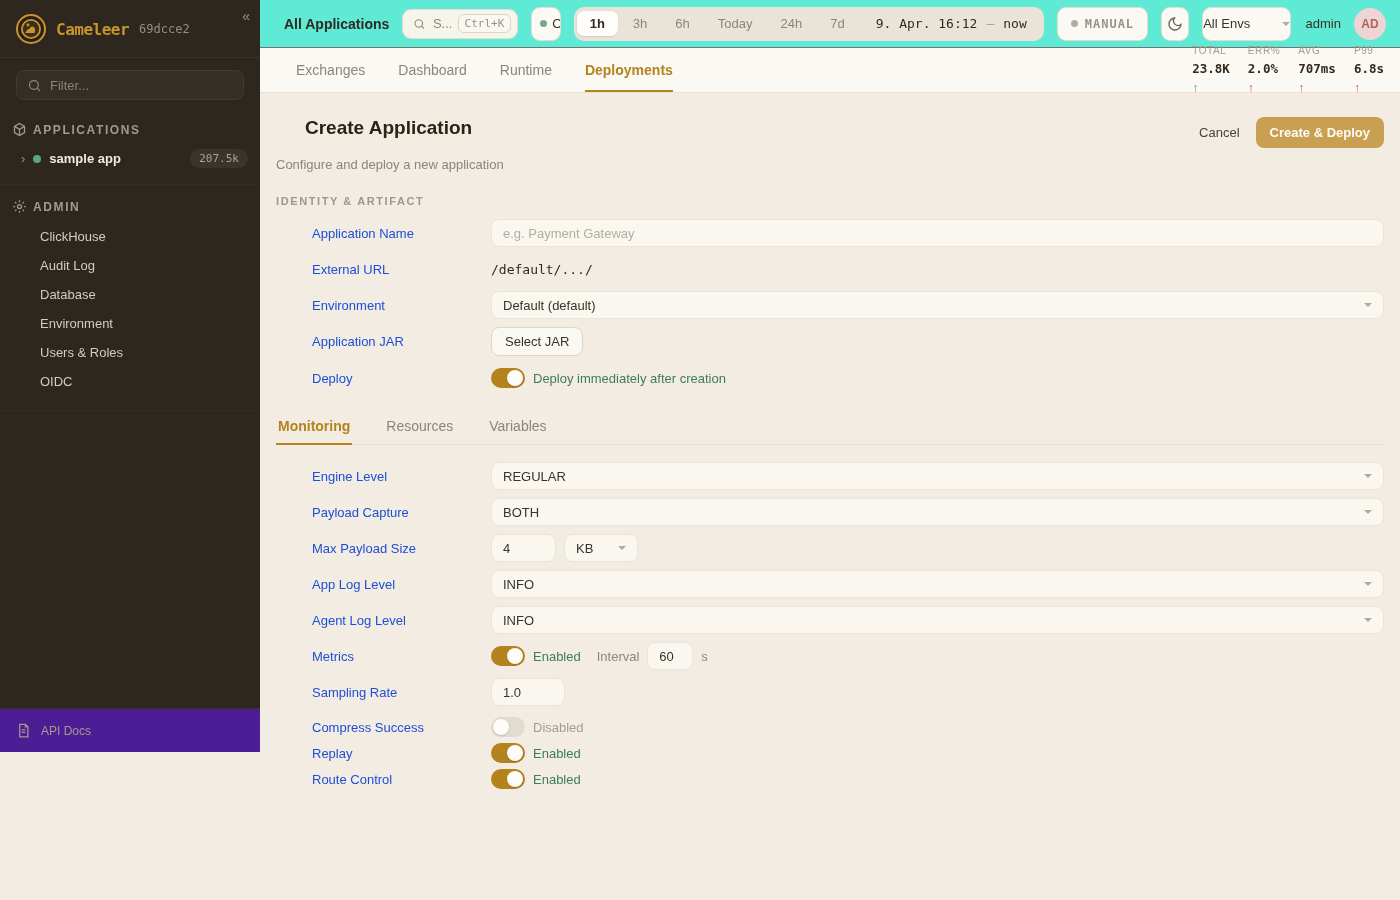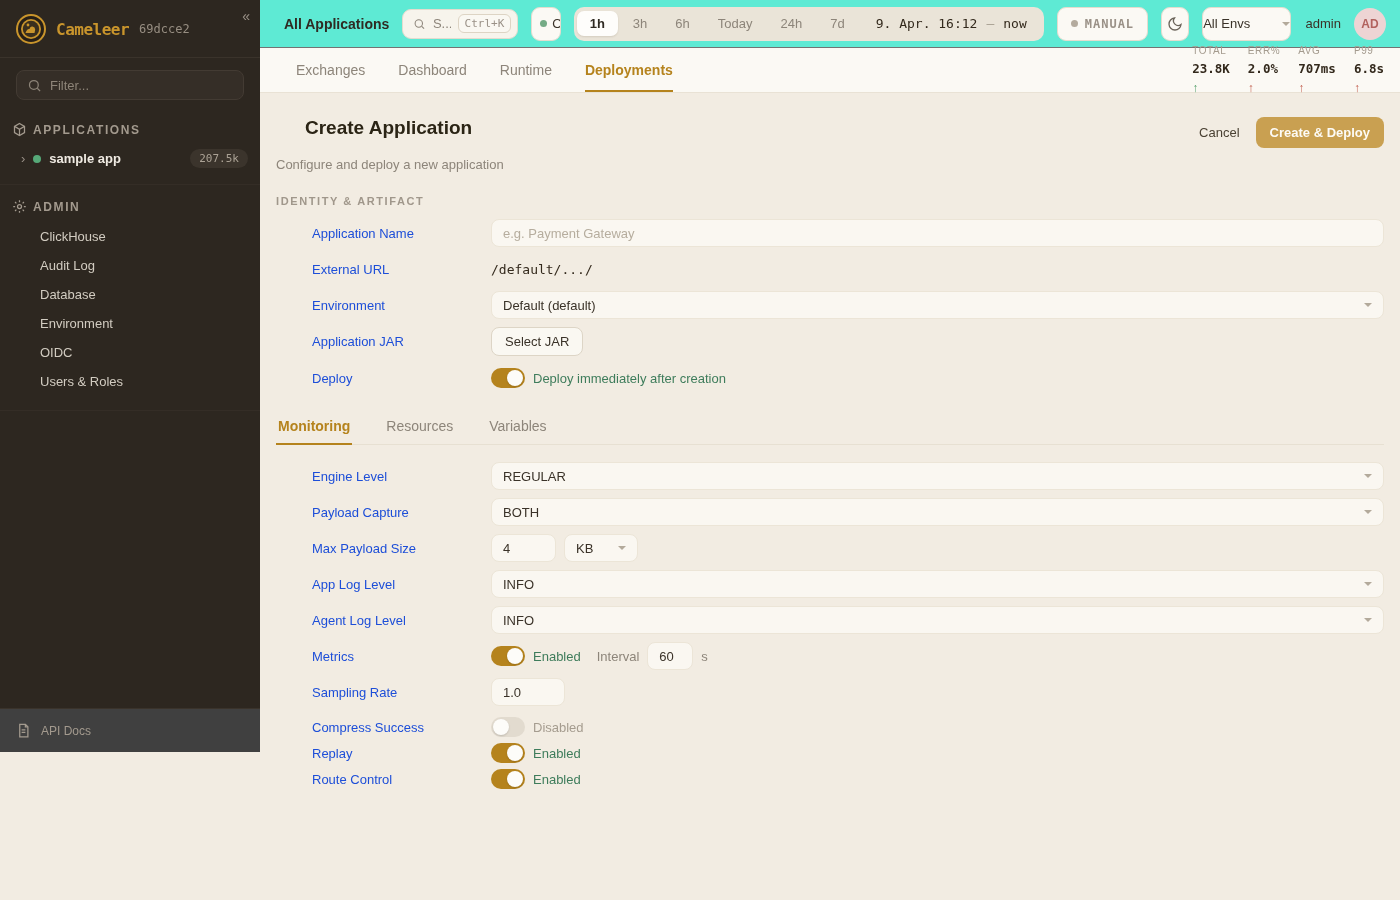--- a/index.html
+++ b/index.html
@@ -63,21 +63,21 @@
     font-family:"DejaVu Sans Mono", monospace; font-size:11px;
     padding:3px 9px; border-radius:10px;
   }
   .admin-list { padding:2px 0 14px; border-bottom:1px solid #342d26; }
   .admin-item {
     padding:7px 12px 7px 40px; font-size:13px; color:#d2ccc1; cursor:pointer;
   }
   .sb-footer {
     margin-top:auto; border-top:1px solid #3a332b;
     padding:14px 16px; display:flex; align-items:center; gap:10px;
-    color:#a39a8e; font-size:12px; background:#404040;
+    color:#a39a8e; font-size:12px; background:#4c1d95;
   }
   .sb-icon { width:15px; height:15px; flex:none; }
 
   
   .main { flex:1; display:flex; flex-direction:column; min-width:0; }
 
   .topbar {
     height:48px; background:#5eead4; border-bottom:1px solid #737373;
     display:flex; align-items:center; gap:13px; padding:0 14px 0 24px;
   }
@@ -260,22 +260,22 @@
         <path d="M12 2v3M12 19v3M2 12h3M19 12h3M4.9 4.9l2.1 2.1M17 17l2.1 2.1M19.1 4.9L17 7M7 17l-2.1 2.1"></path>
       </svg>
     <span>ADMIN</span>
   </div>
 
   <nav class="admin-list">
     <div class="admin-item">ClickHouse</div>
     <div class="admin-item">Audit Log</div>
     <div class="admin-item">Database</div>
     <div class="admin-item">Environment</div>
+    <div class="admin-item">Users &amp; Roles</div>
     <div class="admin-item">OIDC</div>
-    <div class="admin-item">Users &amp; Roles</div>
   </nav>
 
   <div class="sb-footer">
     <svg class="sb-icon" viewBox="0 0 24 24" fill="none" stroke="#a39a8e" stroke-width="2">
         <path d="M6 2h9l4 4v16H6z"></path>
         <path d="M15 2v4h4M9 11h6M9 15h6"></path>
       </svg>
     <span>API Docs</span>
   </div>
 </aside>

